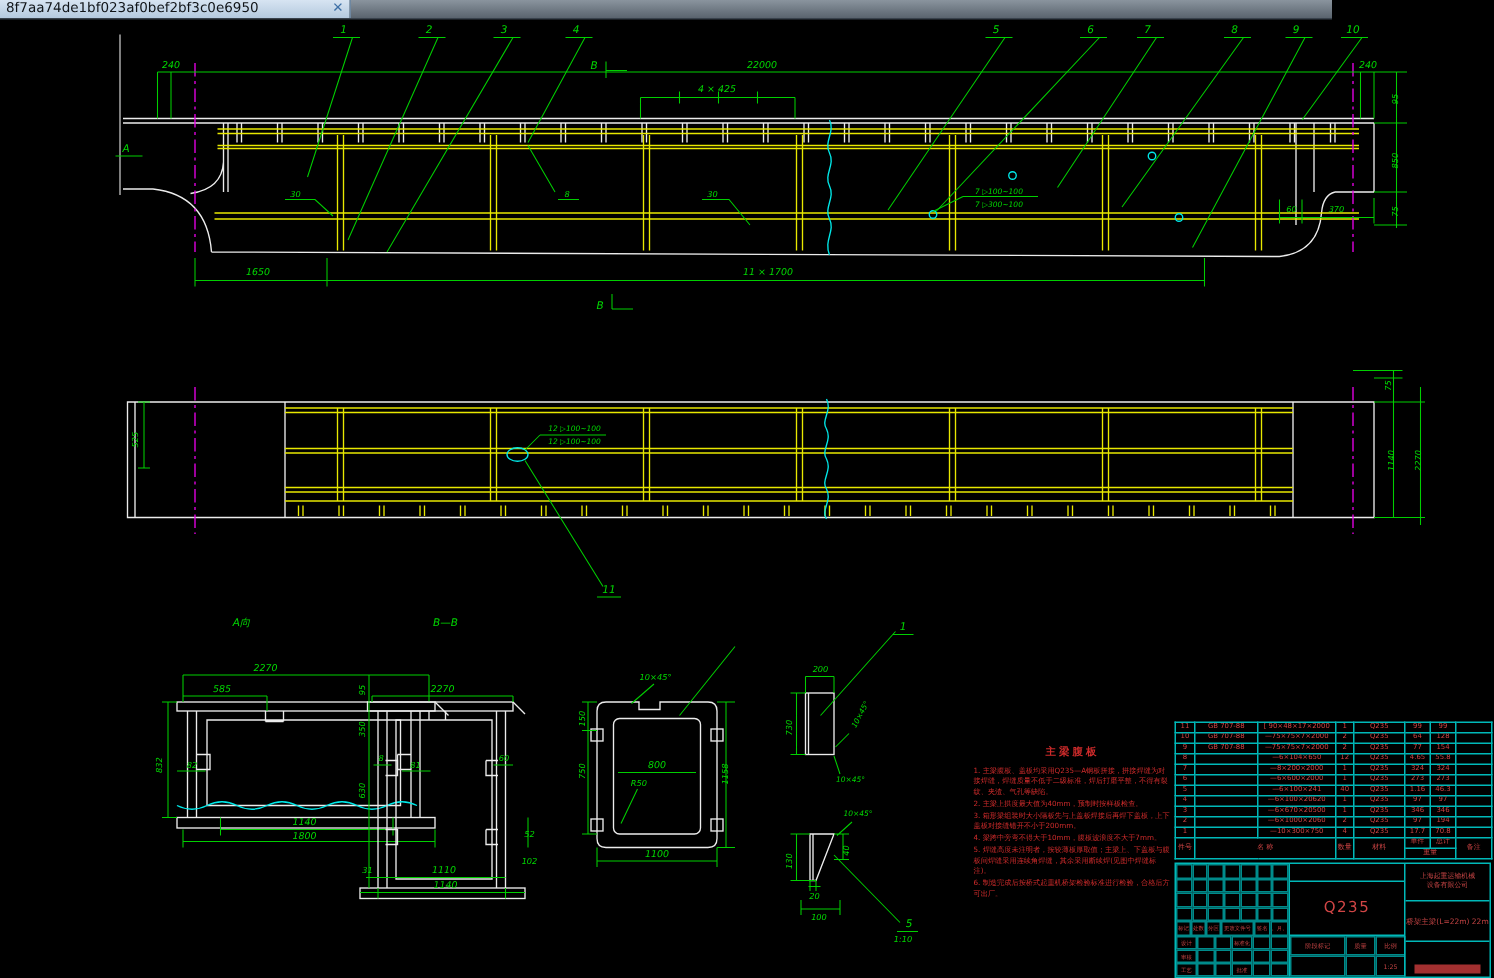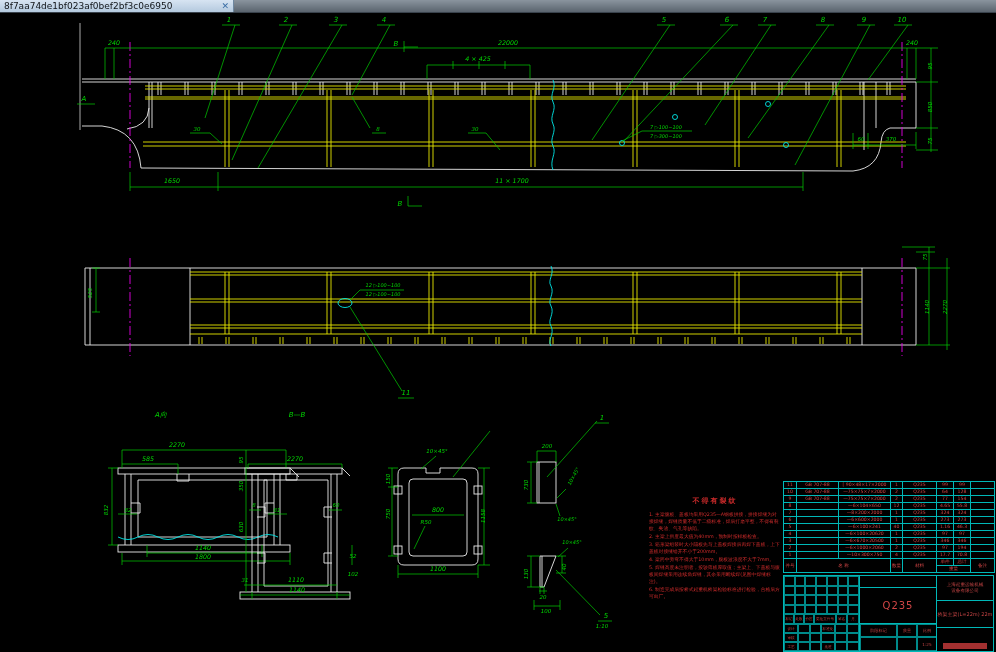--- a/index.html
+++ b/index.html
@@ -1,19 +1,19 @@
 <!DOCTYPE html>
 <html><head>
 <meta charset="utf-8">
 <style>
   html,body{margin:0;padding:0;background:#000;}
   #screen{position:relative;width:996px;height:652px;background:#000;overflow:hidden;
           font-family:"DejaVu Sans",sans-serif;}
   
-  #tabbar{position:absolute;left:0;top:0;width:996px;height:12px;
+  #tabbar{position:absolute;left:0;top:0;width:888px;height:12px;
           background:linear-gradient(#8a949e,#5a646e);border-bottom:1px solid #39424c;}
   #tab{position:absolute;left:0;top:0;height:12px;width:234px;
        background:linear-gradient(#d7e4f2,#b4c9de);border-right:1px solid #6e87a0;
        display:flex;align-items:center;gap:4px;padding:0 4px;box-sizing:border-box;}
   #tab .tab-title{font-size:9px;color:#101418;white-space:nowrap;overflow:hidden;
        font-family:"DejaVu Sans",sans-serif;}
   #tab .tab-close{font-size:9px;color:#3b6ea5;font-weight:bold;margin-left:auto;cursor:pointer;}
   
   svg{position:absolute;left:0;top:0;}
   .wl{stroke:#ececec;stroke-width:.9;fill:none;}
@@ -384,21 +384,21 @@
         <text x="528" y="574" font-size="5.5" text-anchor="middle" transform="rotate(-90 528 574)" class="gt">130</text>
         <text x="566" y="567" font-size="5.5" text-anchor="middle" transform="rotate(-90 566 567)" class="gt">40</text>
         <text x="543" y="599" font-size="5.5" text-anchor="middle" class="gt">20</text>
         <text x="546" y="613" font-size="5.5" text-anchor="middle" class="gt">100</text>
         <text x="606" y="618" font-size="7" text-anchor="middle" class="gt">5</text>
         <text x="602" y="628" font-size="5.5" text-anchor="middle" class="gt">1:10</text>
       </g>
   </svg>
 
   <div id="notes">
-    <div class="notes-title">不得有裂纹</div>
+    <div class="notes-title">主梁腹板</div>
     <div id="notes-items">
         <div class="note-item">1. 主梁腹板、盖板均采用Q235—A钢板拼接，拼接焊缝为对接焊缝，焊缝质量不低于二级标准，焊后打磨平整，不得有裂纹、夹渣、气孔等缺陷。</div>
         <div class="note-item">2. 主梁上拱度最大值为40mm，预制时按样板检查。</div>
         <div class="note-item">3. 箱形梁组装时大小隔板先与上盖板焊接后再焊下盖板，上下盖板对接缝错开不小于200mm。</div>
         <div class="note-item">4. 梁跨中旁弯不得大于10mm，腹板波浪度不大于7mm。</div>
         <div class="note-item">5. 焊缝高度未注明者，按较薄板厚取值；主梁上、下盖板与腹板间焊缝采用连续角焊缝，其余采用断续焊(见图中焊缝标注)。</div>
         <div class="note-item">6. 制造完成后按桥式起重机桥架检验标准进行检验，合格后方可出厂。</div>
       </div>
   </div>
 

